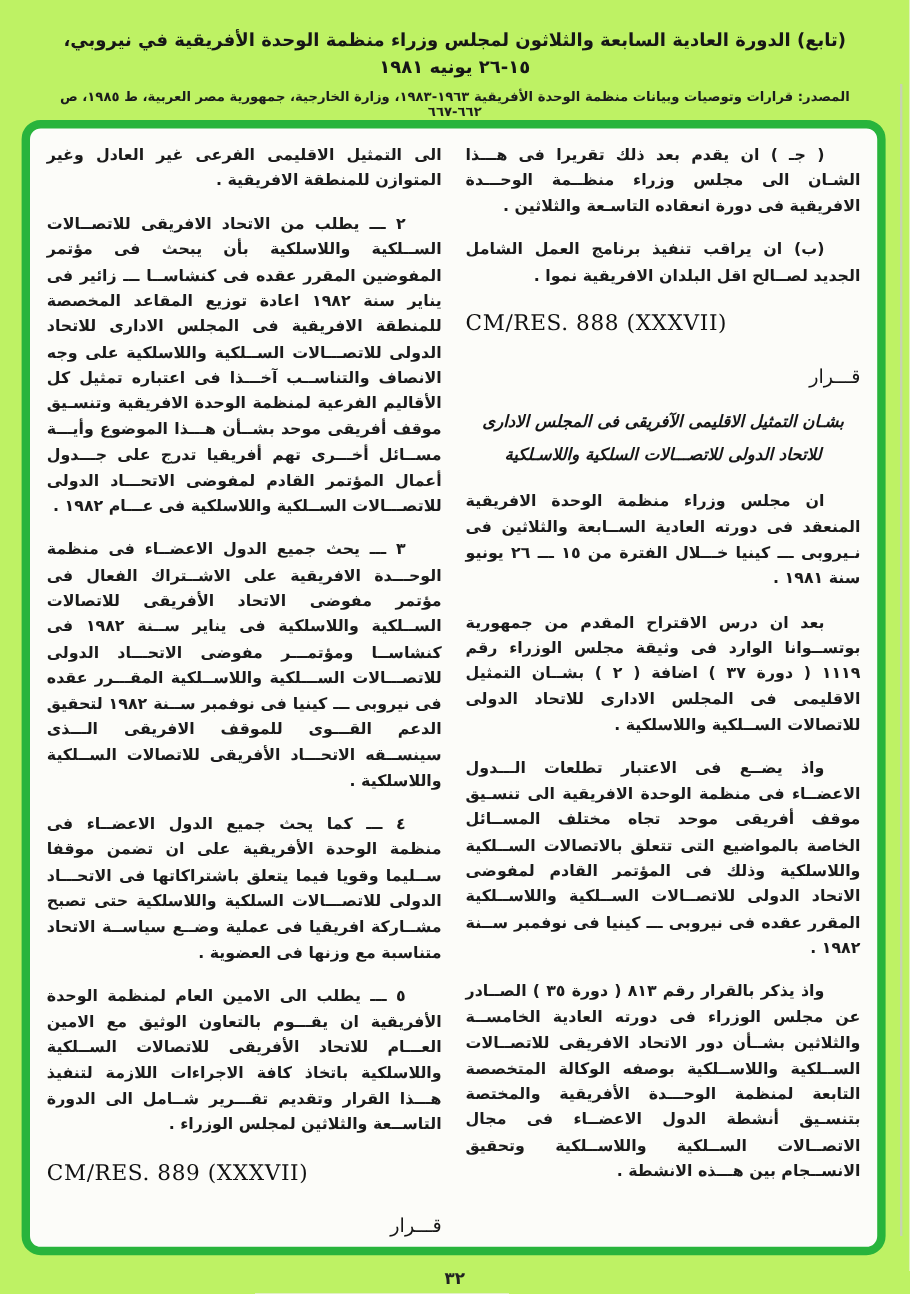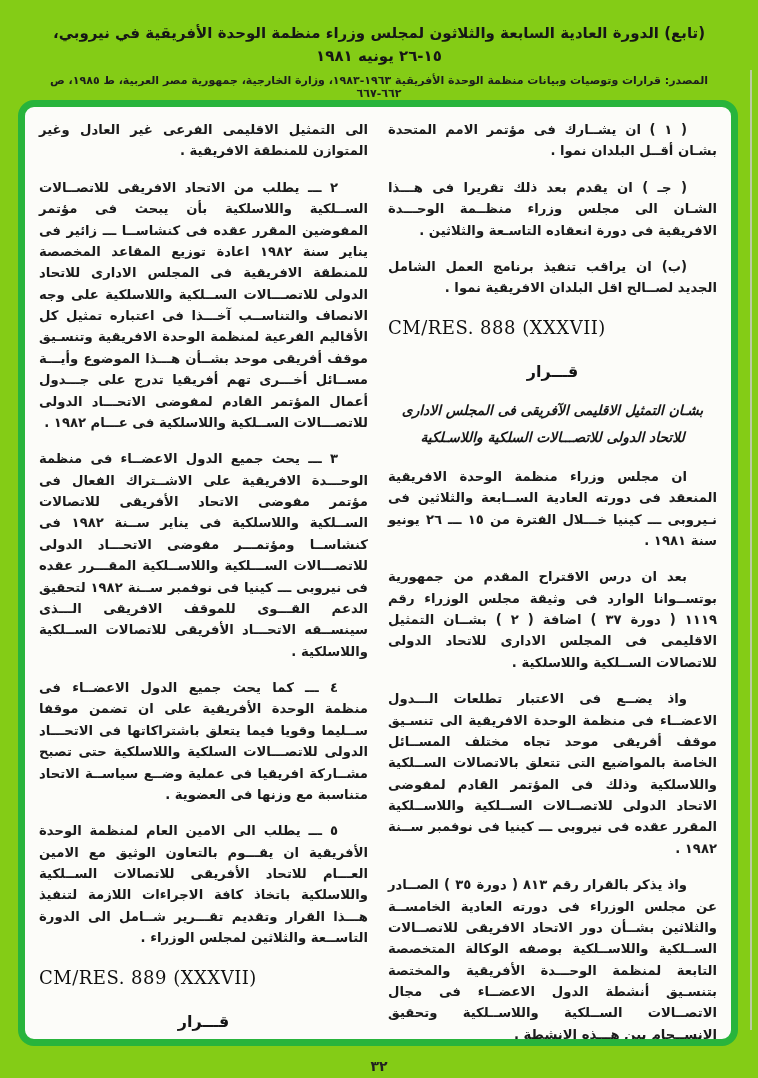--- a/index.html
+++ b/index.html
@@ -1,21 +1,21 @@
 <!DOCTYPE html>
 <html lang="ar" dir="rtl"><head>
 <meta charset="utf-8">
 <style>
   * { margin:0; padding:0; box-sizing:border-box; }
   html,body { width:758px; }
   body { font-family:"DejaVu Sans", sans-serif; background:#e9e9e6; }
 
   .page {
     position:relative; width:758px; height:1078px;
-    background:#84cc16; color:#161616; overflow:hidden;
+    background:#bef264; color:#161616; overflow:hidden;
   }
 
   
   .header { position:absolute; top:22px; left:30px; right:30px; text-align:center; }
   .header .h-line1 {
     font-size:15px; font-weight:bold; line-height:1.5; letter-spacing:0;
   }
   .header .h-line2 {
     font-size:11px; font-weight:bold; margin-top:7px; color:#1c1c1c;
   }
@@ -44,21 +44,21 @@
     -webkit-font-smoothing:antialiased;
   }
   .para.no-indent { text-indent:0; }
 
   .latin-heading {
     direction:ltr; text-align:left; font-family:"DejaVu Serif", serif;
     font-size:18px; font-weight:normal; letter-spacing:.5px;
     margin:18px 0 14px 0; color:#111;
   }
   .decision-title {
-    text-align:center; font-size:16px; font-weight:bold;
+    text-align:right; font-size:16px; font-weight:normal;
     margin:24px 0 16px 0;
   }
   .subject {
     text-align:center; font-size:13.8px; font-weight:bold;
     line-height:2.0; margin-bottom:14px;font-style:italic;
   }
 
   
   .footer {
     position:absolute; bottom:4px; left:0; right:0;
@@ -74,21 +74,20 @@
     <div class="h-line1">(تابع) الدورة العادية السابعة والثلاثون لمجلس وزراء منظمة الوحدة الأفريقية في نيروبي، ١٥-٢٦ يونيه ١٩٨١</div>
     <div class="h-line2">المصدر: قرارات وتوصيات وبيانات منظمة الوحدة الأفريقية ١٩٦٣-١٩٨٣، وزارة الخارجية، جمهورية مصر العربية، ط ١٩٨٥، ص ٦٦٢-٦٦٧</div>
   </div>
 
   <div class="scan-edge"></div>
 
   <div class="frame">
     <div class="columns">
 
       <div class="col">
-        <div class="para">( ١ ) ان يشــارك فى مؤتمر الامم المتحدة بشـان أقــل البلدان نموا .</div>
         <div class="para">( جـ ) ان يقدم بعد ذلك تقريرا فى هـــذا الشـان الى مجلس وزراء منظــمة الوحـــدة الافريقية فى دورة انعقاده التاسـعة والثلاثين .</div>
         <div class="para">(ب) ان يراقب تنفيذ برنامج العمل الشامل الجديد لصــالح اقل البلدان الافريقية نموا .</div>
         <div class="latin-heading">CM/RES. 888 (XXXVII)</div>
         <div class="decision-title">قـــرار</div>
         <div class="subject">بشـان التمثيل الاقليمى الآفريقى فى المجلس الادارى للاتحاد الدولى للاتصـــالات السلكية واللاسـلكية</div>
         <div class="para">ان مجلس وزراء منظمة الوحدة الافريقية المنعقد فى دورته العادية الســابعة والثلاثين فى نـيروبى ـــ كينيا خـــلال الفترة من ١٥ ـــ ٢٦ يونيو سنة ١٩٨١ .</div>
         <div class="para">بعد ان درس الاقتراح المقدم من جمهورية بوتســوانا الوارد فى وثيقة مجلس الوزراء رقم ١١١٩ ( دورة ٣٧ ) اضافة ( ٢ ) بشــان التمثيل الاقليمى فى المجلس الادارى للاتحاد الدولى للاتصالات الســلكية واللاسلكية .</div>
         <div class="para">واذ يضــع فى الاعتبار تطلعات الـــدول الاعضــاء فى منظمة الوحدة الافريقية الى تنسـيق موقف أفريقى موحد تجاه مختلف المســائل الخاصة بالمواضيع التى تتعلق بالاتصالات الســلكية واللاسلكية وذلك فى المؤتمر القادم لمفوضى الاتحاد الدولى للاتصــالات الســلكية واللاســلكية المقرر عقده فى نيروبى ـــ كينيا فى نوفمبر ســنة ١٩٨٢ .</div>
         <div class="para">واذ يذكر بالقرار رقم ٨١٣ ( دورة ٣٥ ) الصــادر عن مجلس الوزراء فى دورته العادية الخامســة والثلاثين بشــأن دور الاتحاد الافريقى للاتصــالات الســلكية واللاســلكية بوصفه الوكالة المتخصصة التابعة لمنظمة الوحـــدة الأفريقية والمختصة بتنسـيق أنشطة الدول الاعضــاء فى مجال الاتصــالات الســلكية واللاســلكية وتحقيق الانســجام بين هـــذه الانشطة .</div>
 

